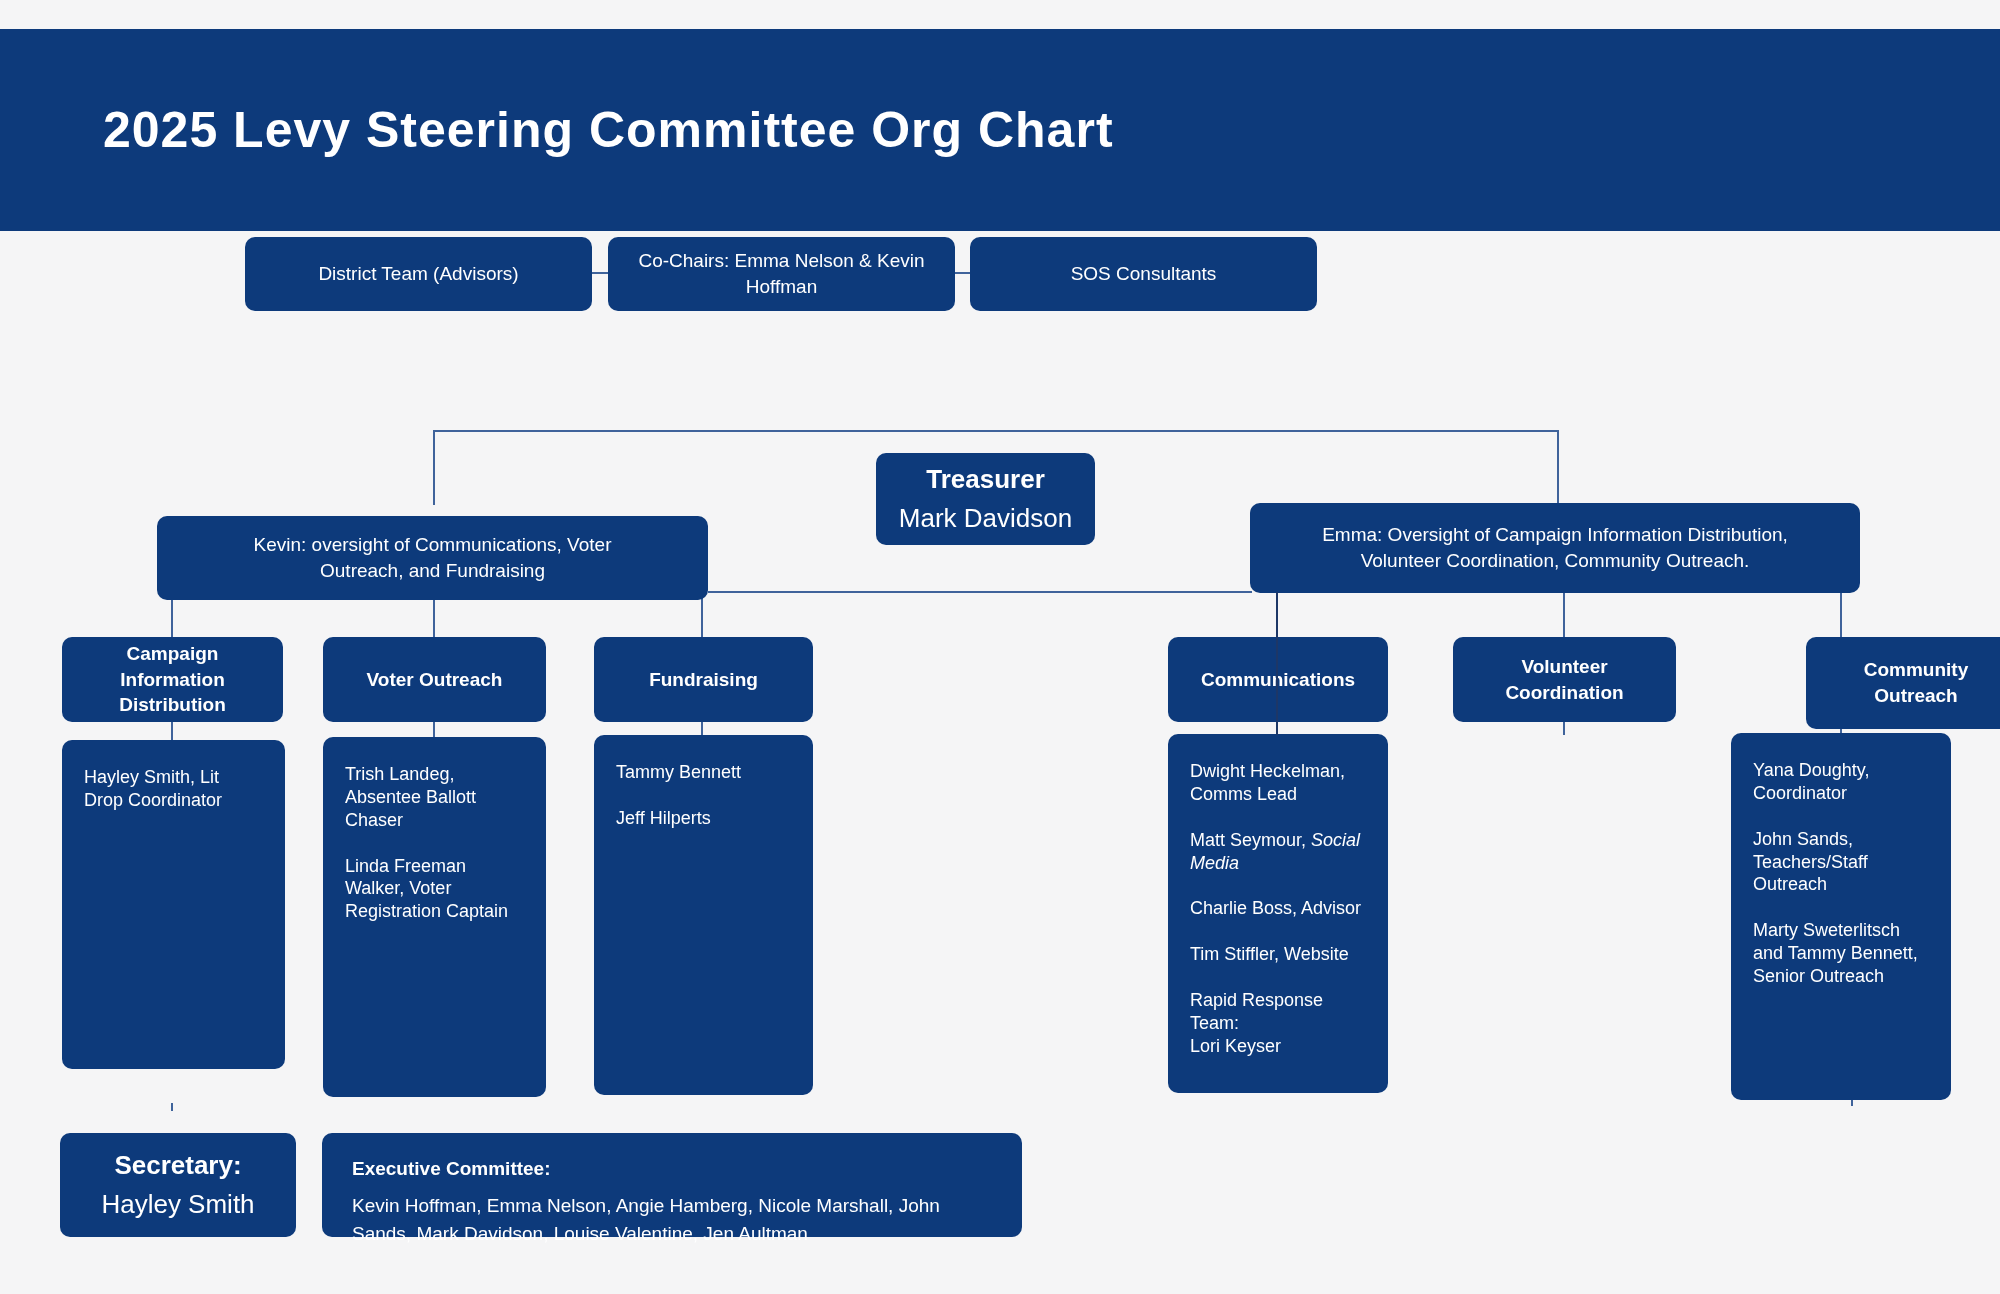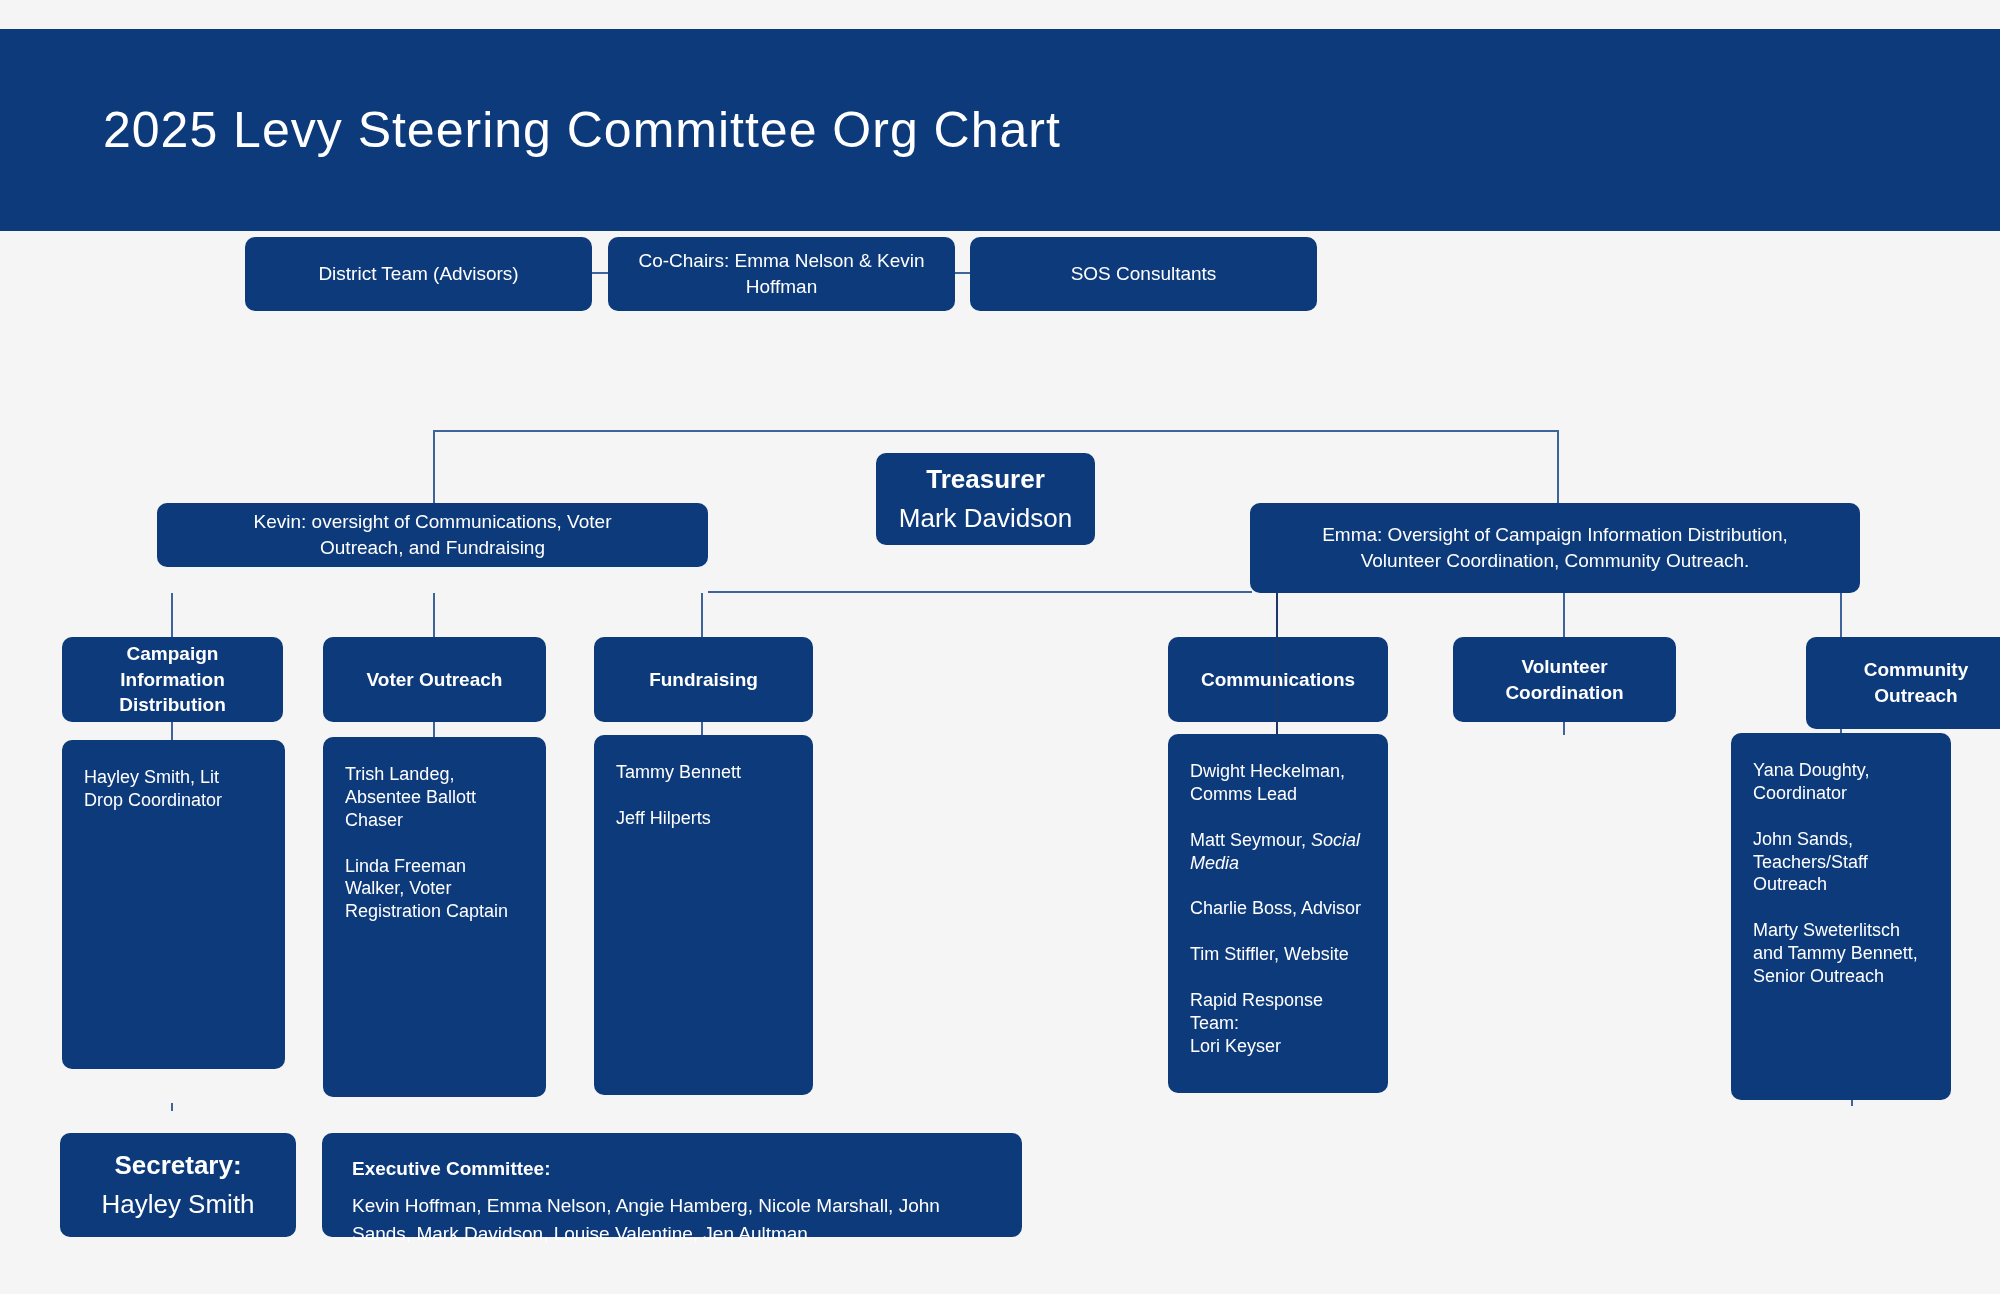--- a/index.html
+++ b/index.html
@@ -9,21 +9,21 @@
     font-family:"Liberation Sans","DejaVu Sans",sans-serif;
     position:relative;overflow:hidden;
   }
   #canvas{position:absolute;left:0;top:0;width:2000px;height:1294px;}
 
   .banner{
     position:absolute;left:0;top:29px;width:2000px;height:202px;
     background:#0d3a7b;display:flex;align-items:center;z-index:2;
   }
   .banner h1{
-    margin:0 0 0 103px;color:#ffffff;font-size:50px;font-weight:normal;
+    margin:0 0 0 103px;color:#ffffff;font-size:50px;font-weight:bold;
     letter-spacing:1px;
   }
 
   .box{
     position:absolute;background:#0d3a7b;color:#ffffff;
     border-radius:10px;z-index:2;box-sizing:border-box;
   }
   .center-lbl{
     display:flex;align-items:center;justify-content:center;
     text-align:center;font-size:19px;line-height:1.35;
@@ -86,21 +86,21 @@
   </div>
   <div class="box center-lbl" style="left:970px;top:237px;width:347px;height:74px">
     <span>SOS Consultants</span>
   </div>
 
   <div class="box stack" style="left:876px;top:453px;width:219px;height:92px">
     <div class="b">Treasurer</div>
     <div>Mark Davidson</div>
   </div>
 
-  <div class="box center-lbl" style="left:157px;top:503px;width:551px;height:64px;padding:13px 64px">
+  <div class="box center-lbl" style="left:157px;top:516px;width:551px;height:84px;padding:13px 64px">
     <span>Kevin: oversight of Communications, Voter Outreach, and Fundraising</span>
   </div>
 
   <div class="box center-lbl" style="left:1250px;top:503px;width:610px;height:90px;padding:0 38px">
     <span>Emma: Oversight of Campaign Information Distribution, Volunteer Coordination, Community Outreach.</span>
   </div>
 
   <div class="box center-lbl head" style="left:62px;top:637px;width:221px;height:85px">
     <span class="pad">Campaign Information Distribution</span>
   </div>

